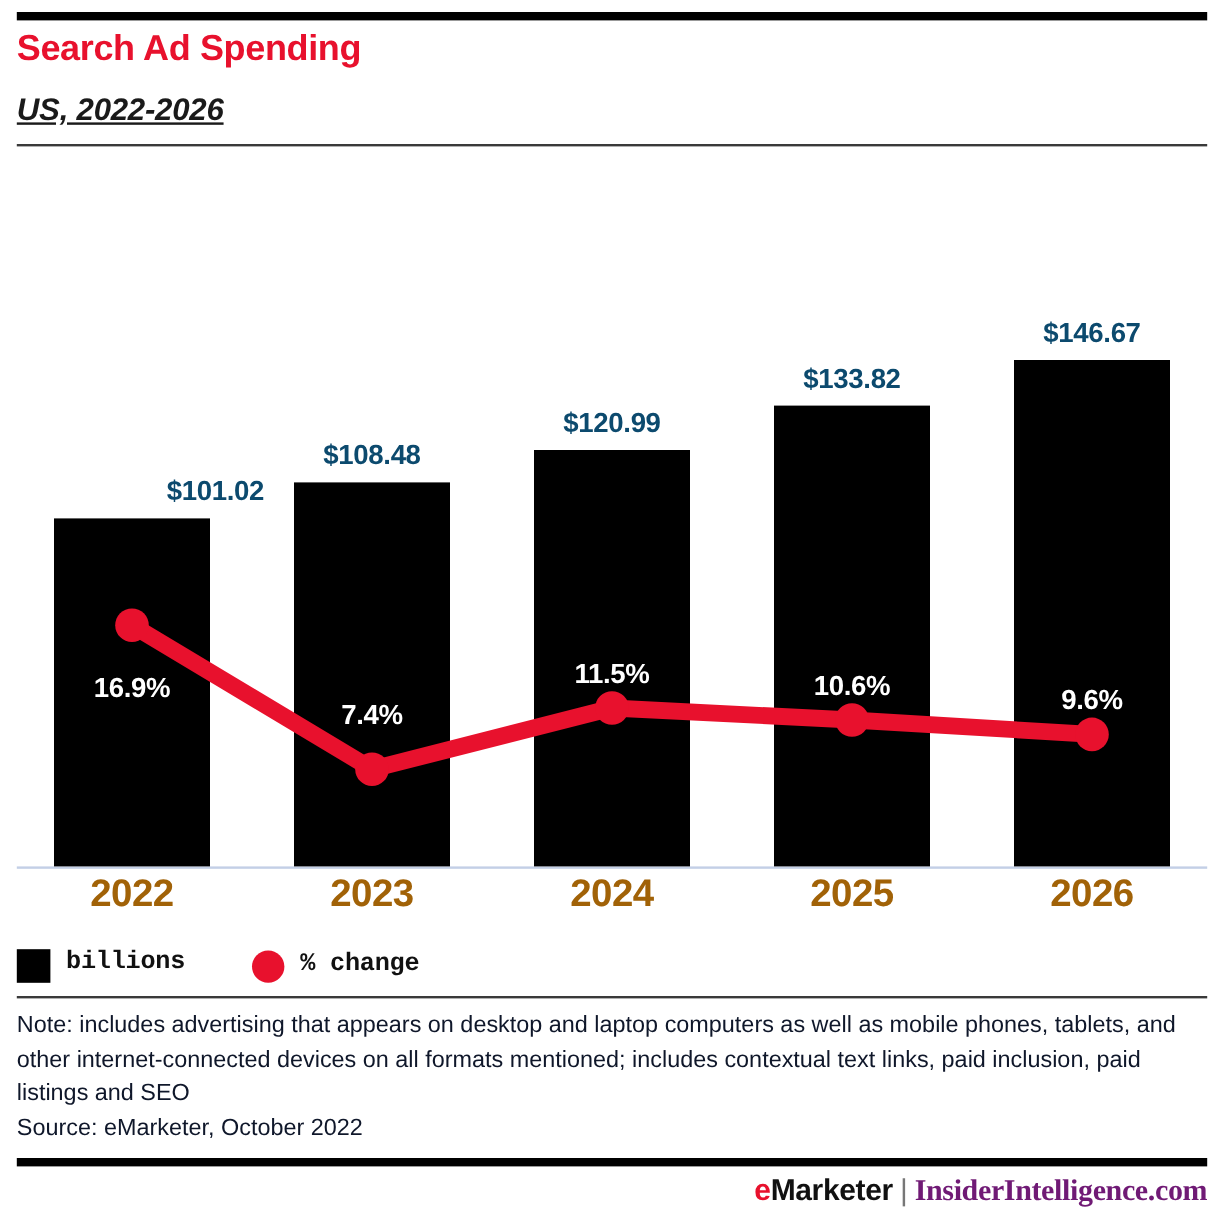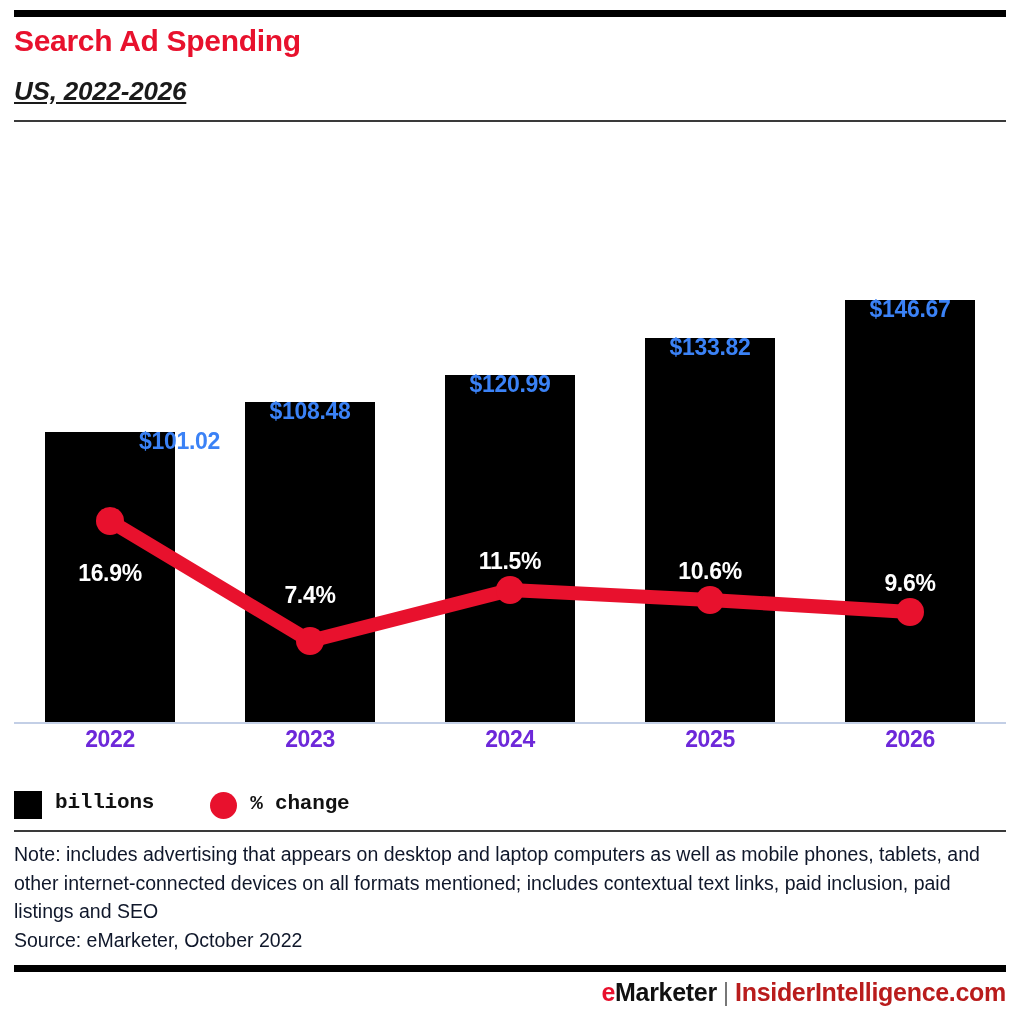--- a/index.html
+++ b/index.html
@@ -34,39 +34,39 @@
     position:absolute;left:0;top:130px;width:1020px;height:596px;
   }
   .baseline{
     position:absolute;left:14px;top:592px;width:992px;height:2px;background:#c3cfe6;
   }
   .bar{
     position:absolute;background:#000000;
   }
   .bar-label{
     position:absolute;text-align:center;
-    font-size:23px;font-weight:bold;color:#3b82f6;
-    letter-spacing:-0.3px;line-height:1;margin-top:32px;
+    font-size:23px;font-weight:bold;color:#0c4a6e;
+    letter-spacing:-0.3px;line-height:1;
   }
   .pct-label{
     position:absolute;text-align:center;
     font-size:23px;font-weight:bold;color:#ffffff;
     letter-spacing:-0.3px;line-height:1;
   }
   .line-svg{
     position:absolute;left:0;top:0;width:1020px;height:596px;overflow:visible;
   }
 
   
   .xaxis{
     position:absolute;left:0;top:726px;width:1020px;height:40px;
   }
   .xtick{
     position:absolute;text-align:center;
-    font-size:23px;font-weight:bold;color:#6d28d9;letter-spacing:-0.4px;
+    font-size:32px;font-weight:bold;color:#a16207;letter-spacing:-0.4px;
   }
 
   
   .legend{
     position:absolute;left:14px;top:788px;height:34px;
     display:flex;align-items:center;
   }
   .lg-item{display:flex;font-family:Liberation Mono, monospace;}
   .lg-item + .lg-item{margin-left:56px;}
   .swatch-square{width:28px;height:28px;background:#000;}
@@ -92,21 +92,21 @@
     position:absolute;left:14px;top:965px;width:992px;height:7px;background:#000;
   }
   .brand{
     position:absolute;right:14px;top:978px;
     font-size:25px;font-weight:bold;letter-spacing:-0.3px;
     white-space:nowrap;
   }
   .brand .e{color:#e8112d;}
   .brand .m{color:#111;}
   .brand .bar-sep{color:#777;font-weight:normal;margin:0 6px;}
-  .brand .ii{color:#b91c1c;}
+  .brand .ii{color:#701a75;font-family:Liberation Serif, serif;}
 </style>
 </head>
 <body>
 
 <div class="page">
 
   <div class="rule-top"></div>
 
   <div class="title">Search Ad Spending</div>
   <div class="subtitle">US, 2022-2026</div>

